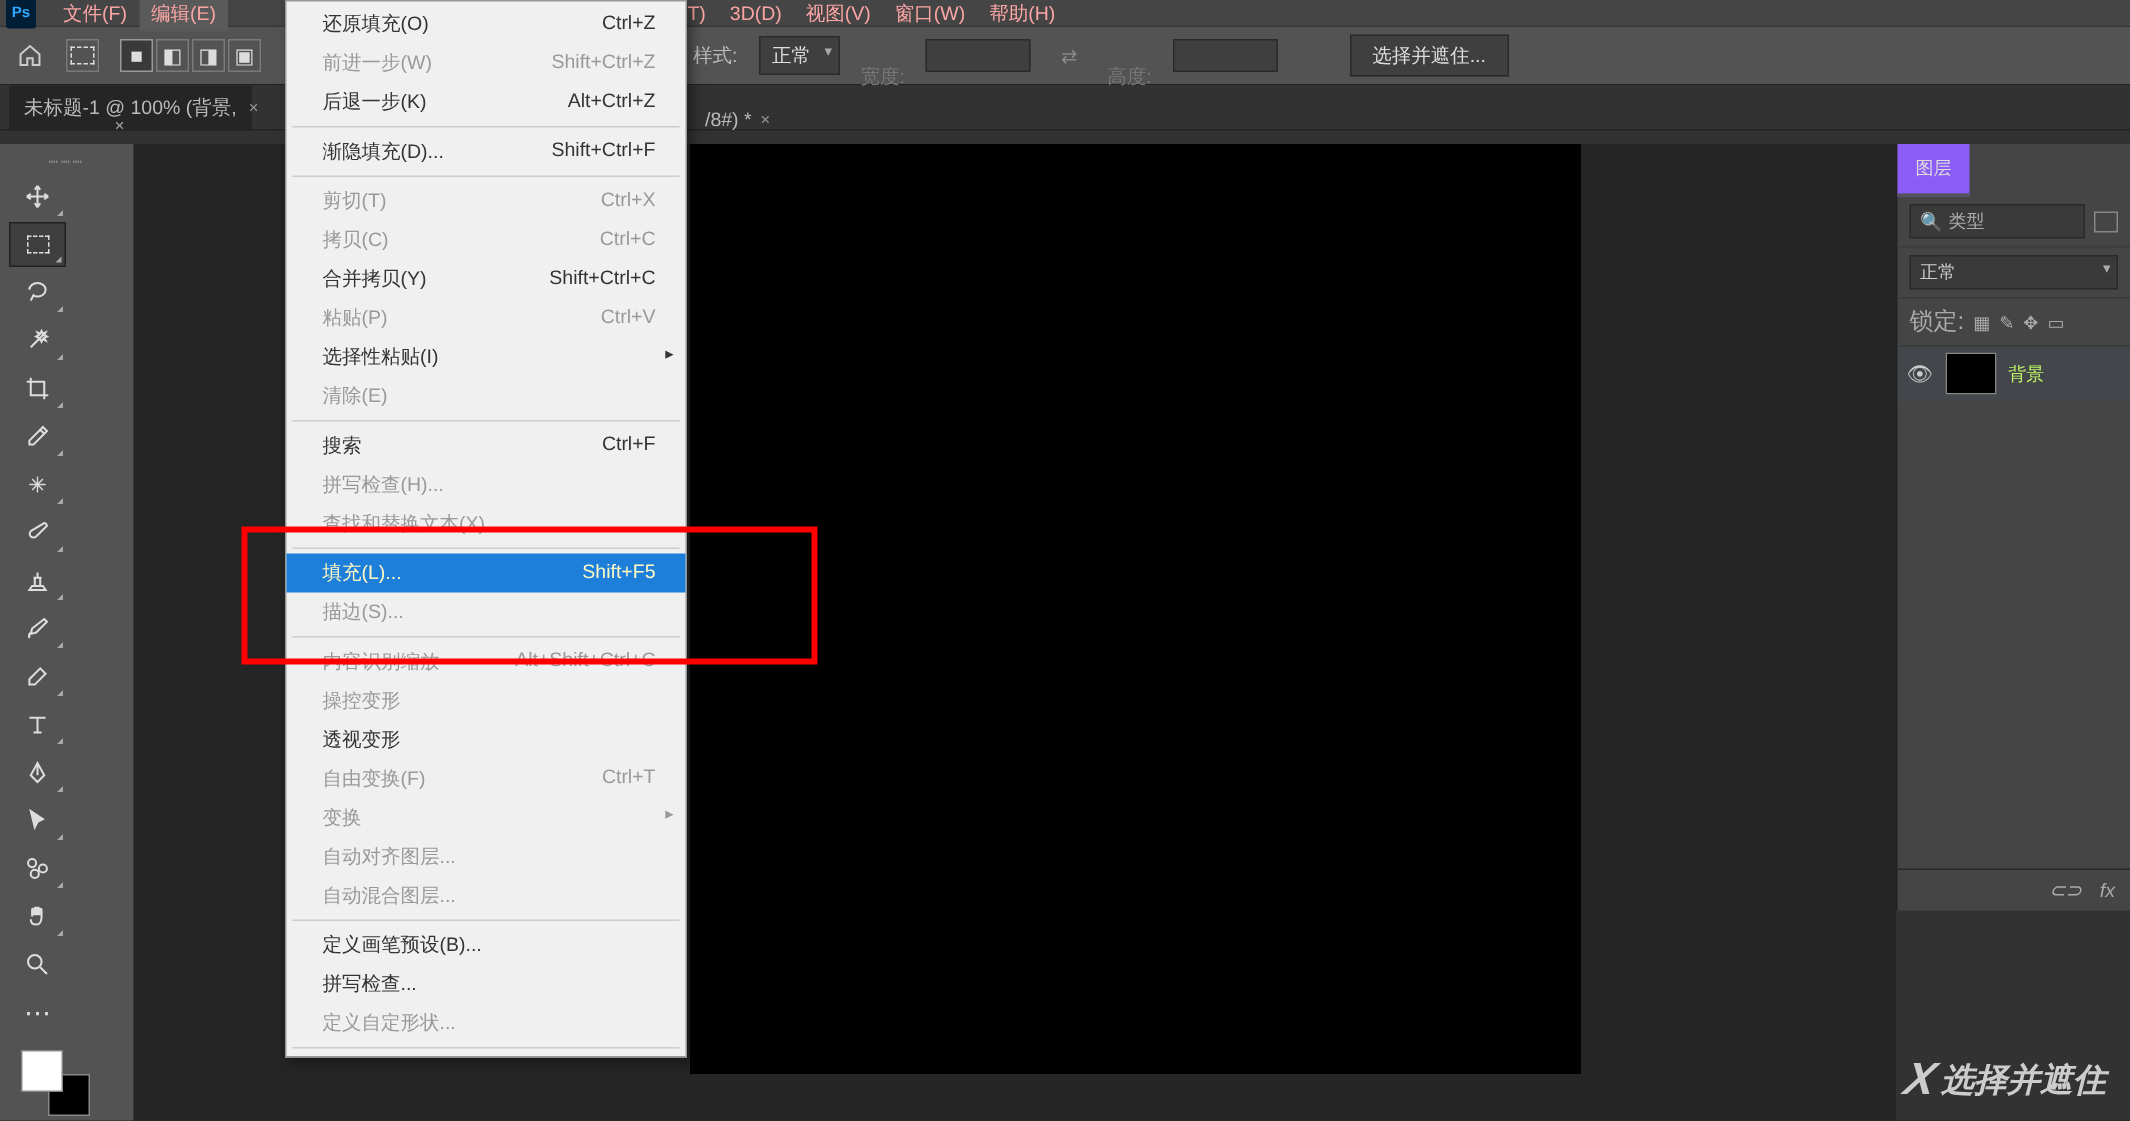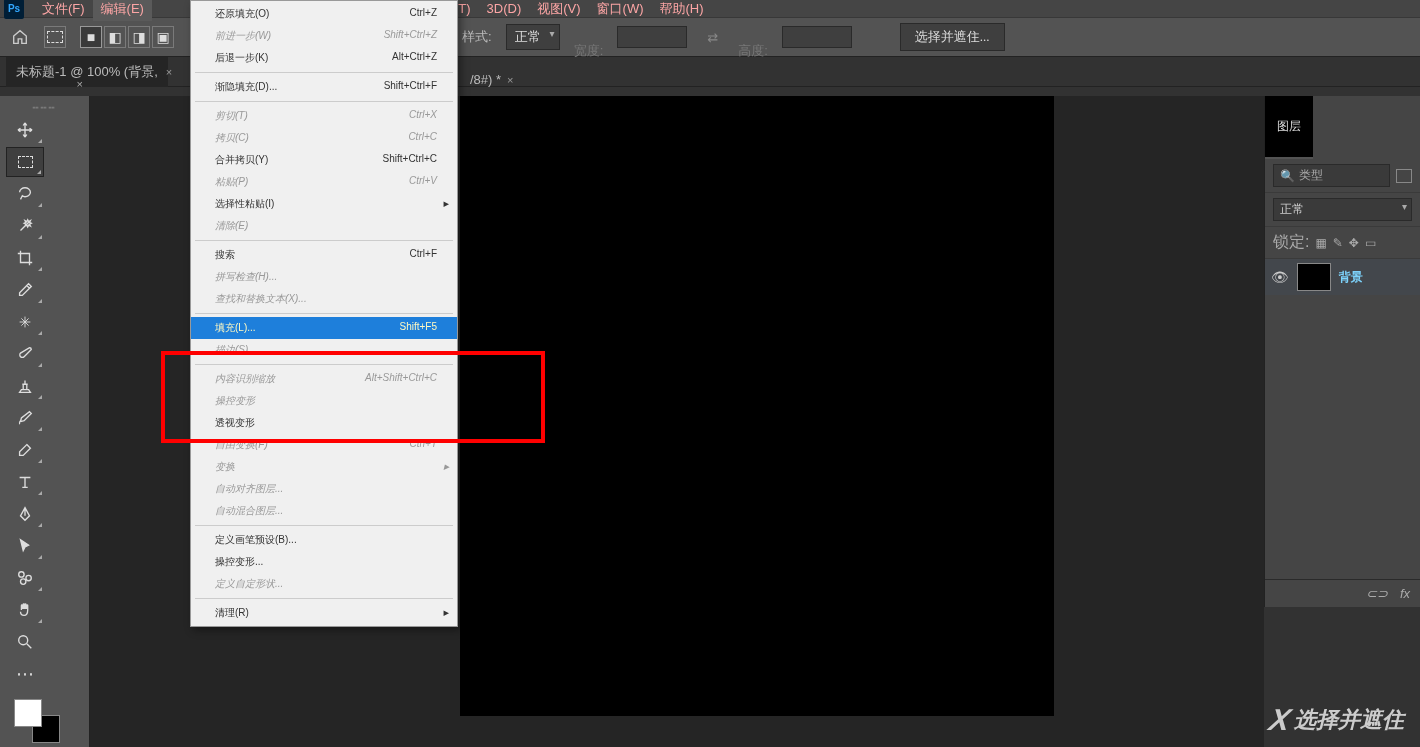--- a/index.html
+++ b/index.html
@@ -11,21 +11,21 @@
 .menu-item.active { background: #5a5a5a; }
 
 .optbar { height: 40px; background: #535353; border-top: 1px solid #383838; border-bottom: 1px solid #222; display: flex; align-items: center; padding: 0 10px; gap: 14px; }
 .opt-home { width: 20px; height: 20px; display:flex; align-items:center; justify-content:center; }
 .opt-icon { width: 22px; height: 22px; border: 1px solid #7a7a7a; display:flex; align-items:center; justify-content:center; color:#ddd; font-size:14px; }
 .marquee-ico { width: 16px; height: 12px; border: 1px dashed #ddd; }
 .opt-label { color: #bbb; font-size: 13px; }
 .opt-select { background: #3f3f3f; border: 1px solid #2a2a2a; padding: 3px 18px 3px 8px; color: #ddd; position: relative; }
 .opt-select::after { content: "▾"; position:absolute; right:4px; top:3px; font-size:10px; color:#aaa;}
 .opt-input { width: 70px; height: 22px; background: #3f3f3f; border: 1px solid #2a2a2a; }
-.opt-btn { background: #3f3f3f; border: 1px solid #2a2a2a; padding: 4px 14px; color: #ddd; font-family: Liberation Serif, serif; }
+.opt-btn { background: #3f3f3f; border: 1px solid #2a2a2a; padding: 4px 14px; color: #ddd; }
 .opt-disabled { color:#777;margin-top:28px;}
 .swap-ico { color:#888; padding:0 6px;}
 
 .tabbar { height: 30px; background: #323232; display: flex; align-items: center; padding-left: 6px; border-bottom: 1px solid #222;}
 .doc-tab { padding: 6px 10px; color: #bbb; background: #252525; margin-right: 2px; display:flex; align-items:center; gap:6px;}
 .doc-tab.right { position: absolute; left: 460px; top: 66px; background:transparent; color:#bbb;}
 .tab-close { color: #999; font-size: 11px; }
 
 .toolbox { position: absolute; left: 0; top: 96px; width: 90px; background: #535353; padding: 6px; display: flex; flex-wrap: wrap; gap: 2px; border-right:1px solid #222;}
 .tool { width: 38px; height: 30px; display: flex; align-items: center; justify-content: center; color: #ddd; font-size: 18px; position:relative;}
@@ -35,38 +35,38 @@
 .swatches { width: 80px; height: 50px; position: relative; margin-top: 6px; }
 .swatch-fg { position: absolute; left: 8px; top: 2px; width: 28px; height: 28px; background: #fff; border: 1px solid #888; z-index: 2; }
 .swatch-bg { position: absolute; left: 26px; top: 18px; width: 28px; height: 28px; background: #000; border: 1px solid #888; z-index: 1; }
 .toolbox-grip { width:100%; text-align:center; font-size:10px; color:#888; letter-spacing:2px;}
 .toolbox-close { position:absolute; right:6px; top:-18px; color:#aaa; font-size:11px;}
 
 .canvas-bg { position: absolute; left: 90px; top: 96px; right: 156px; bottom: 0; background: #252525; }
 .canvas { position: absolute; left: 460px; top: 96px; width: 594px; height: 620px; background: #000; }
 
 .layers-panel { position: absolute; right: 0; top: 96px; width: 156px; bottom: 140px; background: #454545; border-left: 1px solid #222; font-size: 12px; }
-.panel-tab { background: #000000; padding: 22px 12px; display: inline-block; color: #ddd; border-bottom:2px solid #535353;}
+.panel-tab { background: #8b5cf6; padding: 8px 12px; display: inline-block; color: #ddd; border-bottom:2px solid #535353;}
 .panel-row { display: flex; align-items: center; padding: 5px 8px; gap: 6px; border-bottom: 1px solid #3a3a3a; }
 .panel-search { flex: 1; background: #3a3a3a; border: 1px solid #2a2a2a; padding: 2px 6px; color: #aaa; font-size:12px; display:flex; align-items:center; gap:4px;}
 .panel-select { background: #3a3a3a; border: 1px solid #2a2a2a; padding: 2px 6px; color: #ccc; flex:1; position:relative;}
 .panel-select::after { content:"▾"; position:absolute; right:4px; top:2px; font-size:10px; color:#aaa;}
 .lock-icons { display:flex; gap:6px; color:#aaa; font-size:12px;}
 .lock-icons span { cursor:default;}
 .panel-label { color:#aaa; font-size:16px;text-align:center;}
 .mini-ico { width:16px; height:14px; border:1px solid #888; display:inline-block;}
 .layer-row { display: flex; align-items: center; padding: 4px 6px; gap: 8px; background: #3f5a7e22; }
 .layer-eye { color: #ccc; font-size: 14px; }
 .layer-thumb { width: 34px; height: 28px; background: #000; border: 1px solid #888; }
-.layer-name { color: #7dd3fc; font-weight: bold; }
+.layer-name { color: #bef264; }
 .panel-footer { position: absolute; bottom: 0; left: 0; right: 0; border-top: 1px solid #2a2a2a; padding: 6px 10px; display: flex; justify-content: flex-end; gap: 12px; color: #aaa; font-style:italic; font-size:13px;}
 
-.edit-menu { position: absolute; left: 190px; top: 0; width: 268px; background: #f0f0f0; border: 1px solid #999; box-shadow: 3px 3px 8px rgba(0,0,0,.4); color: #333; font-size: 10px; z-index: 100; padding:2px 0;}
+.edit-menu { position: absolute; left: 190px; top: 0; width: 268px; background: #f0f0f0; border: 1px solid #999; box-shadow: 3px 3px 8px rgba(0,0,0,.4); color: #333; font-size: 13px; z-index: 100; padding:2px 0;}
 .edit-menu .mi { display: flex; justify-content: space-between; padding: 4px 20px 4px 24px; position: relative; }
-.edit-menu .mi.disabled { color: #999; font-style: italic; }
+.edit-menu .mi.disabled { color: #999; }
 .edit-menu .mi.highlight { background: #1e7fdb; color: #fef9c3; }
 .edit-menu .sep { height: 1px; background: #ccc; margin: 3px 4px; }
 .edit-menu .sub::after { content: "▸"; position: absolute; right: 8px; top: 4px; font-size: 11px; }
 
 .red-box { position: absolute; left: 161px; top: 351px; width: 384px; height: 92px; border: 4px solid #ff0000; z-index: 101; pointer-events: none; }
 
 .watermark { position:absolute; right:16px; bottom:10px; color:#ddd; font-size:22px; font-weight:bold; font-style:italic; display:flex; align-items:center; gap:4px; opacity:.9;}
 .watermark .x { font-size:30px; transform:skewX(-12deg);}
 </style>
 </head>
@@ -352,29 +352,26 @@
       <span>自动对齐图层...</span>
     </div>
     <div class="mi disabled">
       <span>自动混合图层...</span>
     </div>
     <div class="sep"></div>
     <div class="mi">
       <span>定义画笔预设(B)...</span>
     </div>
     <div class="mi">
-      <span>操控变形...</span>
+      <span>拼写检查...</span>
     </div>
     <div class="mi disabled">
       <span>定义自定形状...</span>
     </div>
     <div class="sep"></div>
-    <div class="mi sub">
-      <span>清理(R)</span>
-    </div>
   </div>
 
 <div class="red-box"></div>
 
 <div class="watermark">
   <span class="x">X</span>
   <span>选择并遮住</span>
 </div>
 
 </body></html>

